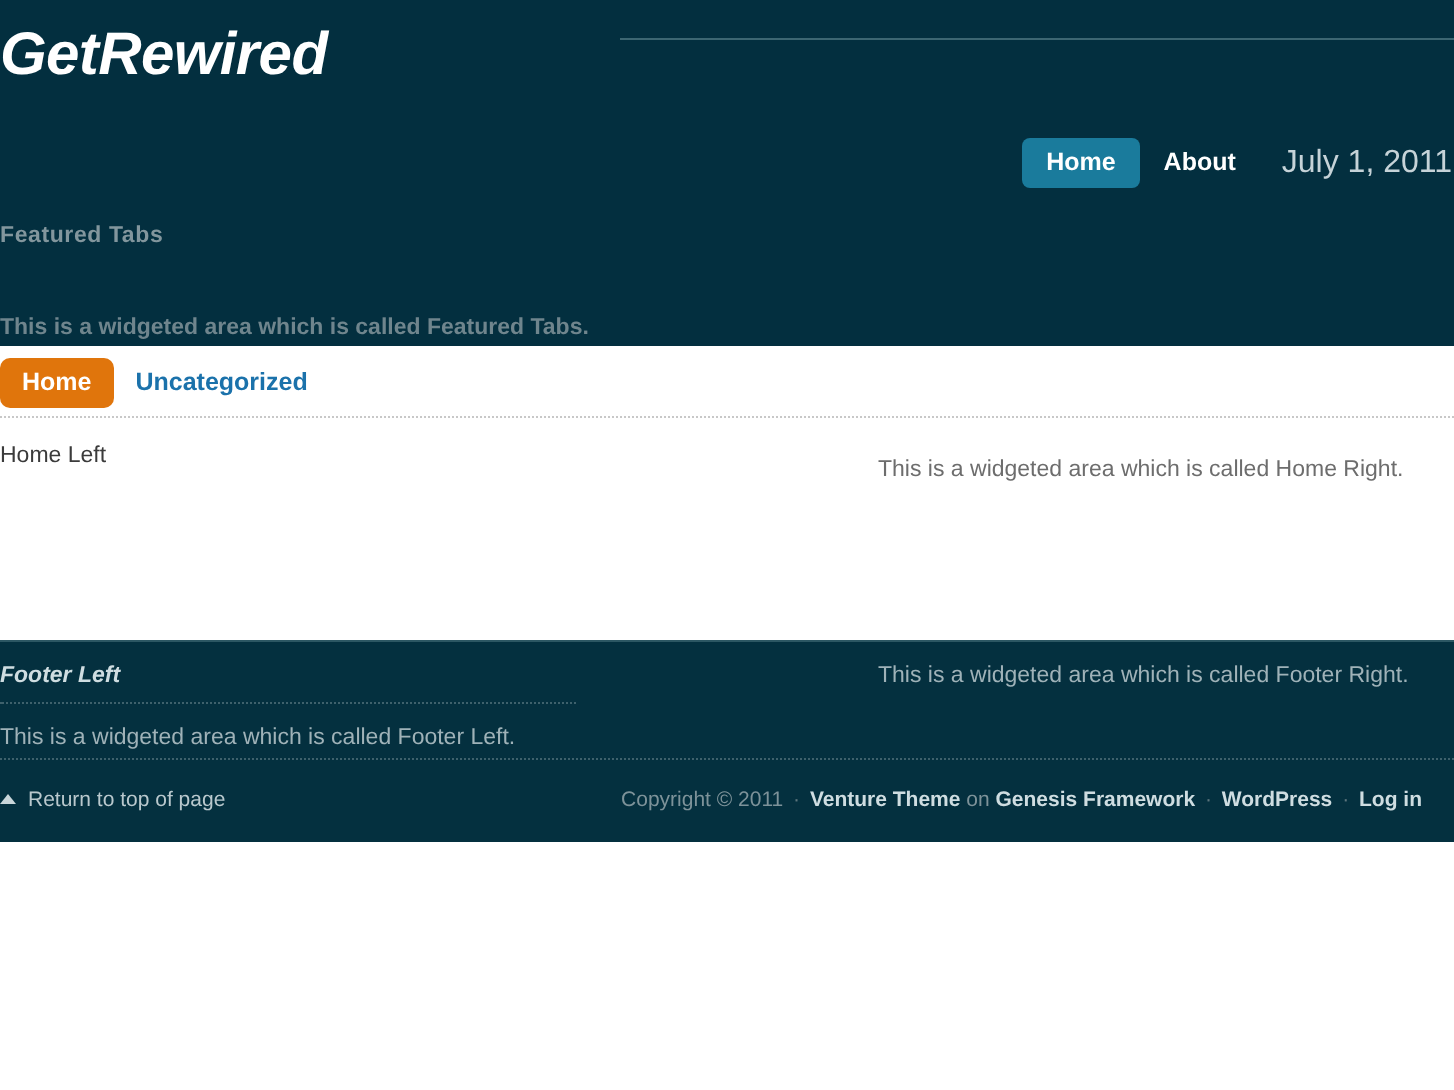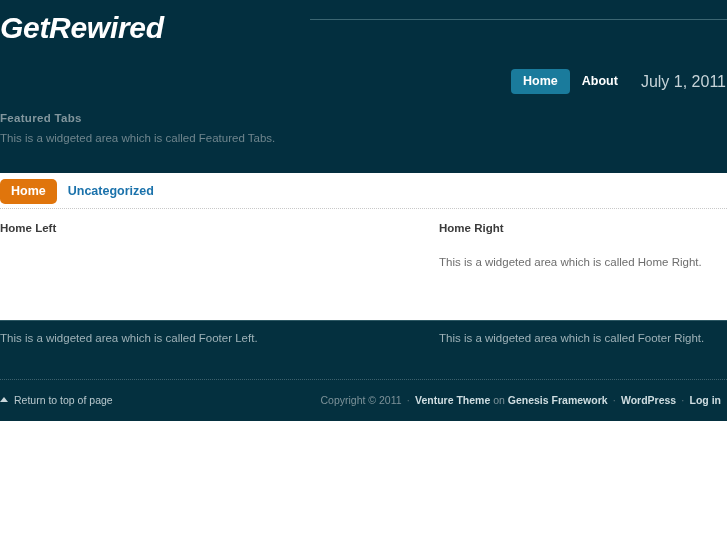--- a/index.html
+++ b/index.html
@@ -97,24 +97,25 @@
     top: 6px;
     font-size: 11.5px;
     font-weight: bold;
     color: #82969d;
     letter-spacing: 0.3px;
     line-height: 14px;
   }
   .featured-text {
     position: absolute;
     left: 0px;
-    top: 26px;
+    top: 52px;
     font-size: 11.5px;
     color: #6f858d;
     line-height: 15px;
+    font-weight: bold;
   }
 
   
   .subnav-wrap {
     position: relative;
     width: 727px;
     height: 36px;
     background: #ffffff;
     border-bottom: 1px dotted #c8c8c8;
   }
@@ -149,21 +150,21 @@
   }
   .col {
     position: absolute;
     top: 0;
     width: 288px;
   }
   .col.left  { left: 0px; }
   .col.right { left: 439px; }
   .widget-title {
     font-size: 11.5px;
-    font-weight: bold;
+    font-weight: normal;
     color: #3b3b3b;
     margin: 12px 0 0 0;
     line-height: 15px;
   }
   .widget-text {
     font-size: 11.5px;
     color: #6d6d6d;
     margin: 18px 0 0 0;
     line-height: 16px;
   }
@@ -225,21 +226,21 @@
     height: 0;
     border-left: 4px solid transparent;
     border-right: 4px solid transparent;
     border-bottom: 5px solid #c9d6da;
     margin-right: 6px;
     position: relative;
     top: -1px;
   }
   .credits {
     position: absolute;
-    right: 6px;
+    right: 16px;
     top: 13px;
     font-size: 10.5px;
     color: #7d9299;
     line-height: 14px;
     white-space: nowrap;
   }
   .credits a {
     color: #cfdde1;
     text-decoration: none;
     font-weight: bold;
@@ -274,27 +275,27 @@
       <a class="subnav-item current" href="#">Home</a>
       <a class="subnav-item" href="#">Uncategorized</a>
     </div>
   </div>
 
   <div class="main">
     <div class="col left">
       <div class="widget-title">Home Left</div>
     </div>
     <div class="col right">
-      <div class="widget-title">Home Right</div>
       <div class="widget-text">This is a widgeted area which is called Home Right.</div>
     </div>
   </div>
 
   <div class="footer-widgets">
     <div class="fcol left">
+      <div class="fwidget-title">Footer Left</div>
       <div class="fwidget-text">This is a widgeted area which is called Footer Left.</div>
     </div>
     <div class="fcol right">
       <div class="fwidget-text">This is a widgeted area which is called Footer Right.</div>
     </div>
   </div>
 
   <div class="footer-bar">
     <a class="return-top" href="#">
       <span class="caret-up"></span>

